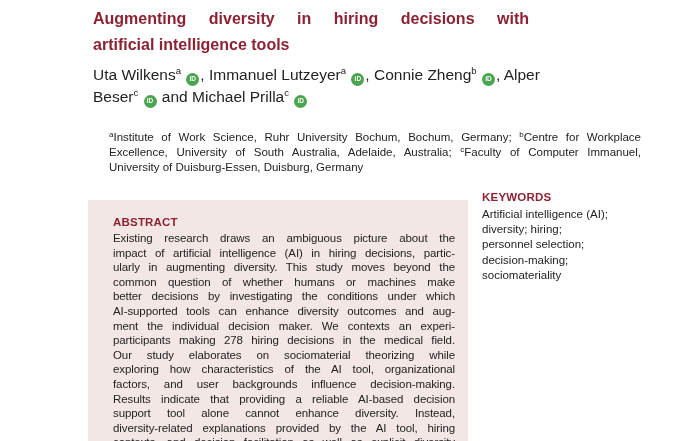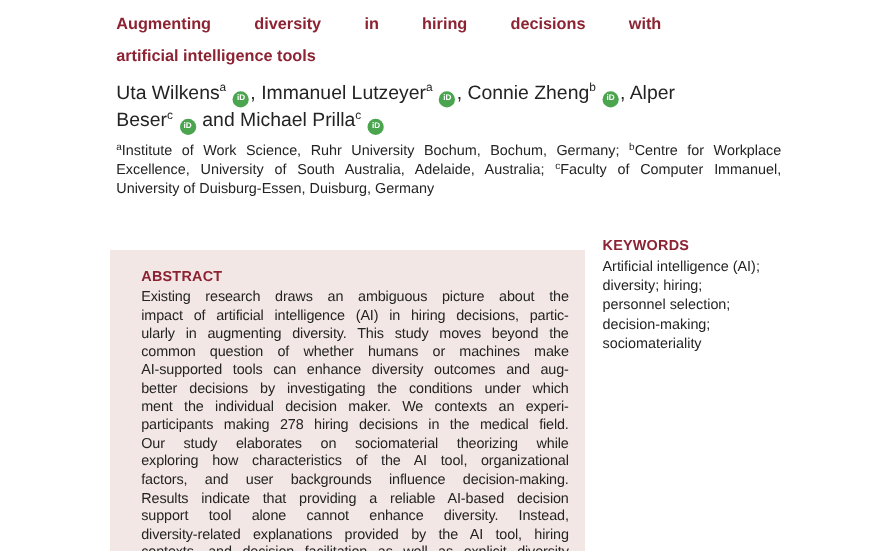--- a/index.html
+++ b/index.html
@@ -8,34 +8,34 @@
     --orcid_green:#4BA54F;
     --text:#232323;
   }
   html,body{margin:0;padding:0;background:#fff;}
   .page{
     position:relative;width:700px;height:441px;overflow:hidden;background:#fff;
     font-family:"Liberation Sans","DejaVu Sans",sans-serif;color:var(--text);
   }
   
   .title{position:absolute;left:93px;top:6px;width:436px;margin:0;
-         font-size:13px;line-height:26px;font-weight:bold;color:var(--accent);}
+         font-size:16px;line-height:26px;font-weight:bold;color:var(--accent);}
   .t-line{display:block;}
   .t-just{text-align:justify;text-align-last:justify;white-space:nowrap;}
   
   .authors{position:absolute;left:93px;top:64px;width:545px;
            font-size:15.5px;line-height:22px;color:var(--text);}
   .a-line{display:block;white-space:nowrap;}
   .authors sup{font-size:9.5px;vertical-align:6px;line-height:0;}
   .orcid{display:inline-flex;align-items:center;justify-content:center;
          width:13px;height:13px;border-radius:50%;background:var(--orcid_green);
          vertical-align:-1px;margin:0 1px;}
   .orcid-id{color:#fff;font-size:6.5px;font-weight:bold;line-height:1;letter-spacing:0;}
   
-  .affil{position:absolute;left:93px;top:114px;width:532px;margin:0;
+  .affil{position:absolute;left:93px;top:114px;width:532px;margin:16px;
          font-size:11.5px;line-height:15px;color:var(--text);}
   .af-line{display:block;}
   .af-just{text-align:justify;text-align-last:justify;white-space:nowrap;}
   .affil sup{font-size:8px;vertical-align:4px;line-height:0;}
   
   .abstract{position:absolute;left:88px;top:185px;width:380px;height:256px;
             background:var(--abstract_bg);padding:16px 13px 0 25px;box-sizing:border-box;
             overflow:hidden;margin-top:15px;}
   .sec-h{font-size:11.5px;line-height:13px;font-weight:bold;color:var(--accent);
          letter-spacing:.2px;margin:0 0 2px 0;}
@@ -84,22 +84,22 @@
     <span class="af-line"><span>University of Duisburg-Essen, Duisburg, Germany</span></span>
   </p>
 
   <section class="abstract">
     <div class="sec-h">ABSTRACT</div>
     <div class="abs-text">
       <span class="abs-line">Existing research draws an ambiguous picture about the</span>
       <span class="abs-line">impact of artificial intelligence (AI) in hiring decisions, partic-</span>
       <span class="abs-line">ularly in augmenting diversity. This study moves beyond the</span>
       <span class="abs-line">common question of whether humans or machines make</span>
+      <span class="abs-line">better decisions by investigating the conditions under which</span>
       <span class="abs-line">AI-supported tools can enhance diversity outcomes and aug-</span>
-      <span class="abs-line">better decisions by investigating the conditions under which</span>
       <span class="abs-line">ment the individual decision maker. We contexts an experi-</span>
       <span class="abs-line">participants making 278 hiring decisions in the medical field.</span>
       <span class="abs-line">Our study elaborates on sociomaterial theorizing while</span>
       <span class="abs-line">exploring how characteristics of the AI tool, organizational</span>
       <span class="abs-line">factors, and user backgrounds influence decision-making.</span>
       <span class="abs-line">Results indicate that providing a reliable AI-based decision</span>
       <span class="abs-line">support tool alone cannot enhance diversity. Instead,</span>
       <span class="abs-line">diversity-related explanations provided by the AI tool, hiring</span>
       <span class="abs-line">contexts, and decision facilitation as well as explicit diversity</span>
     </div>

